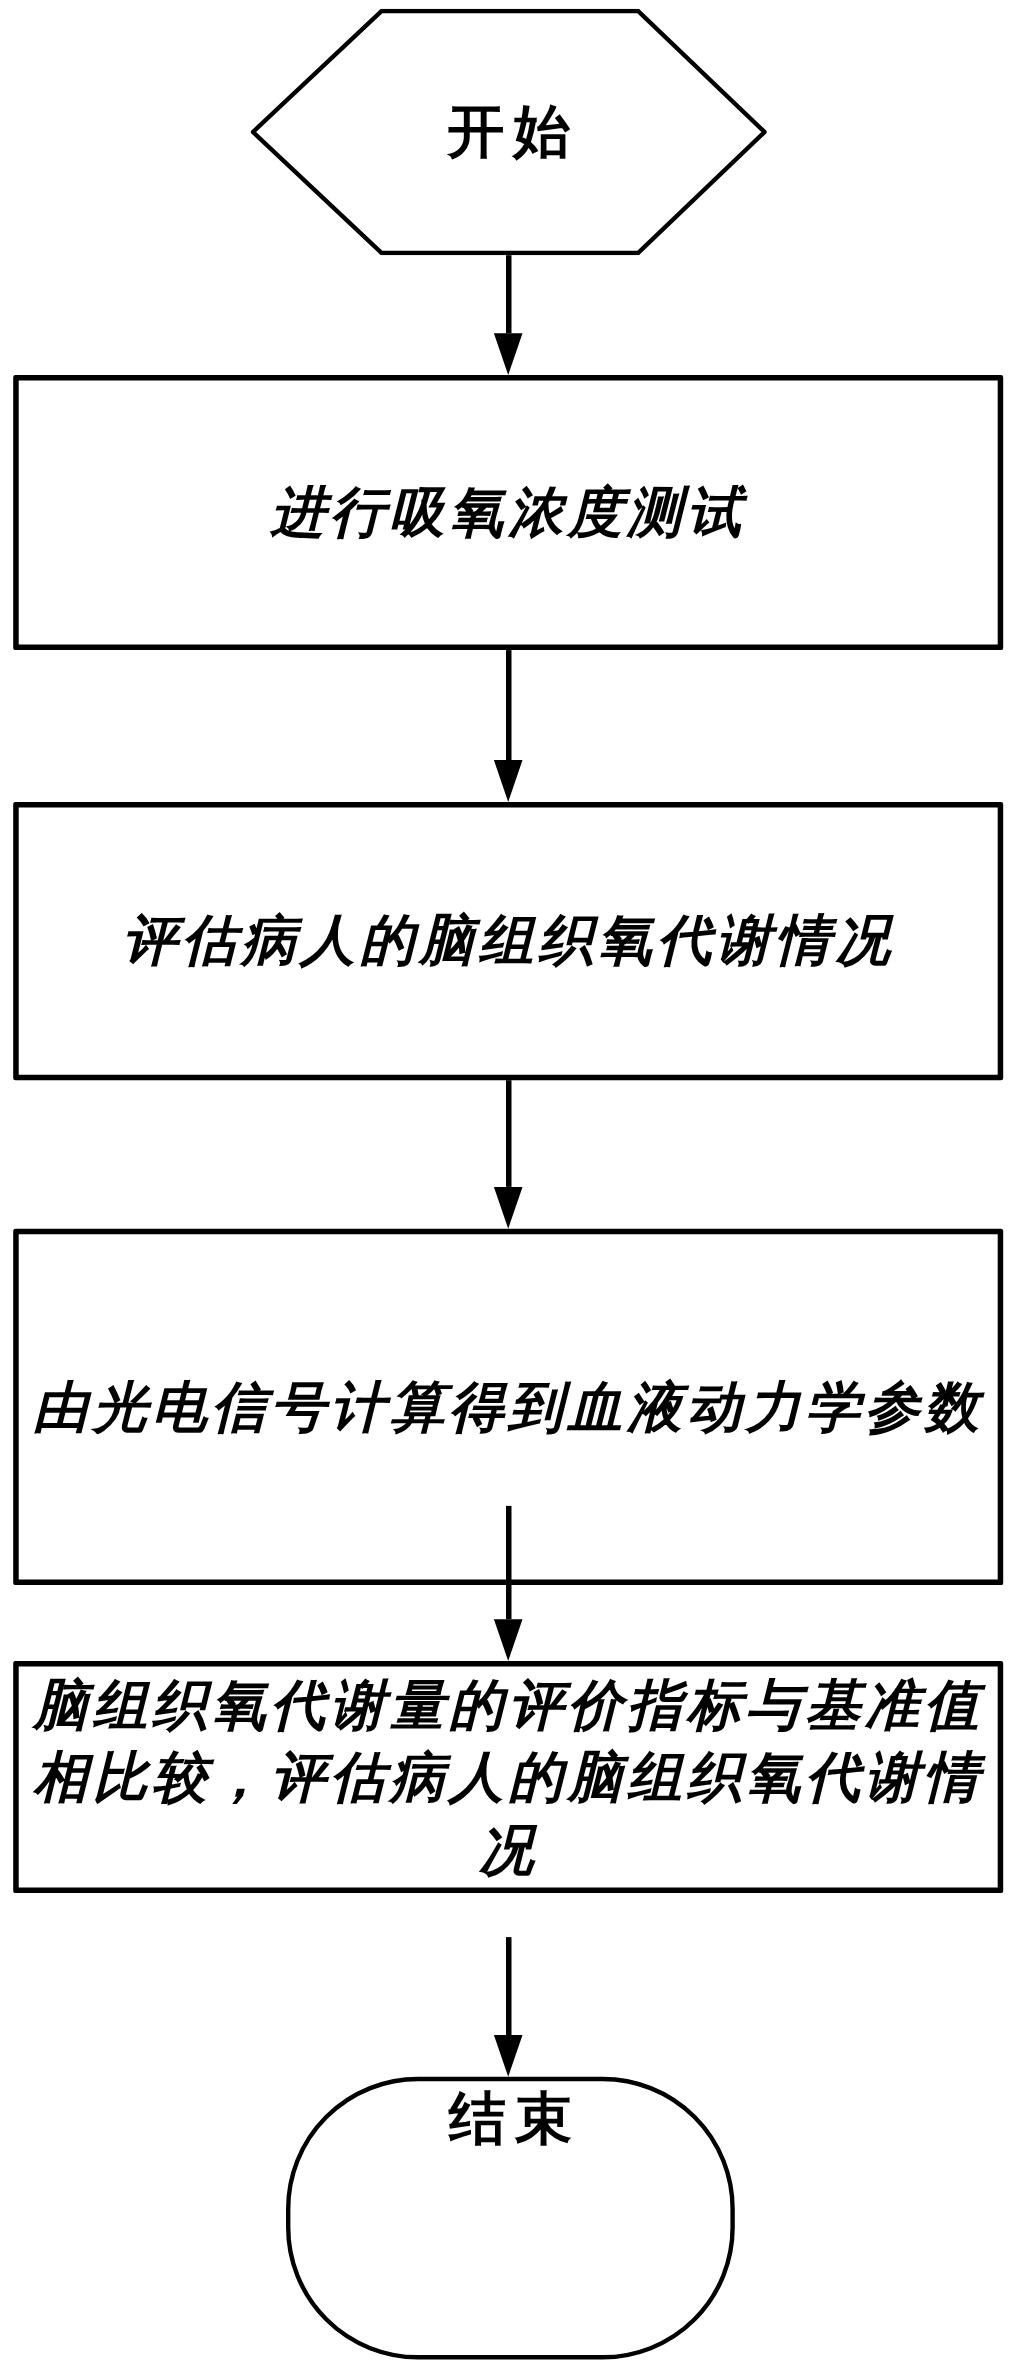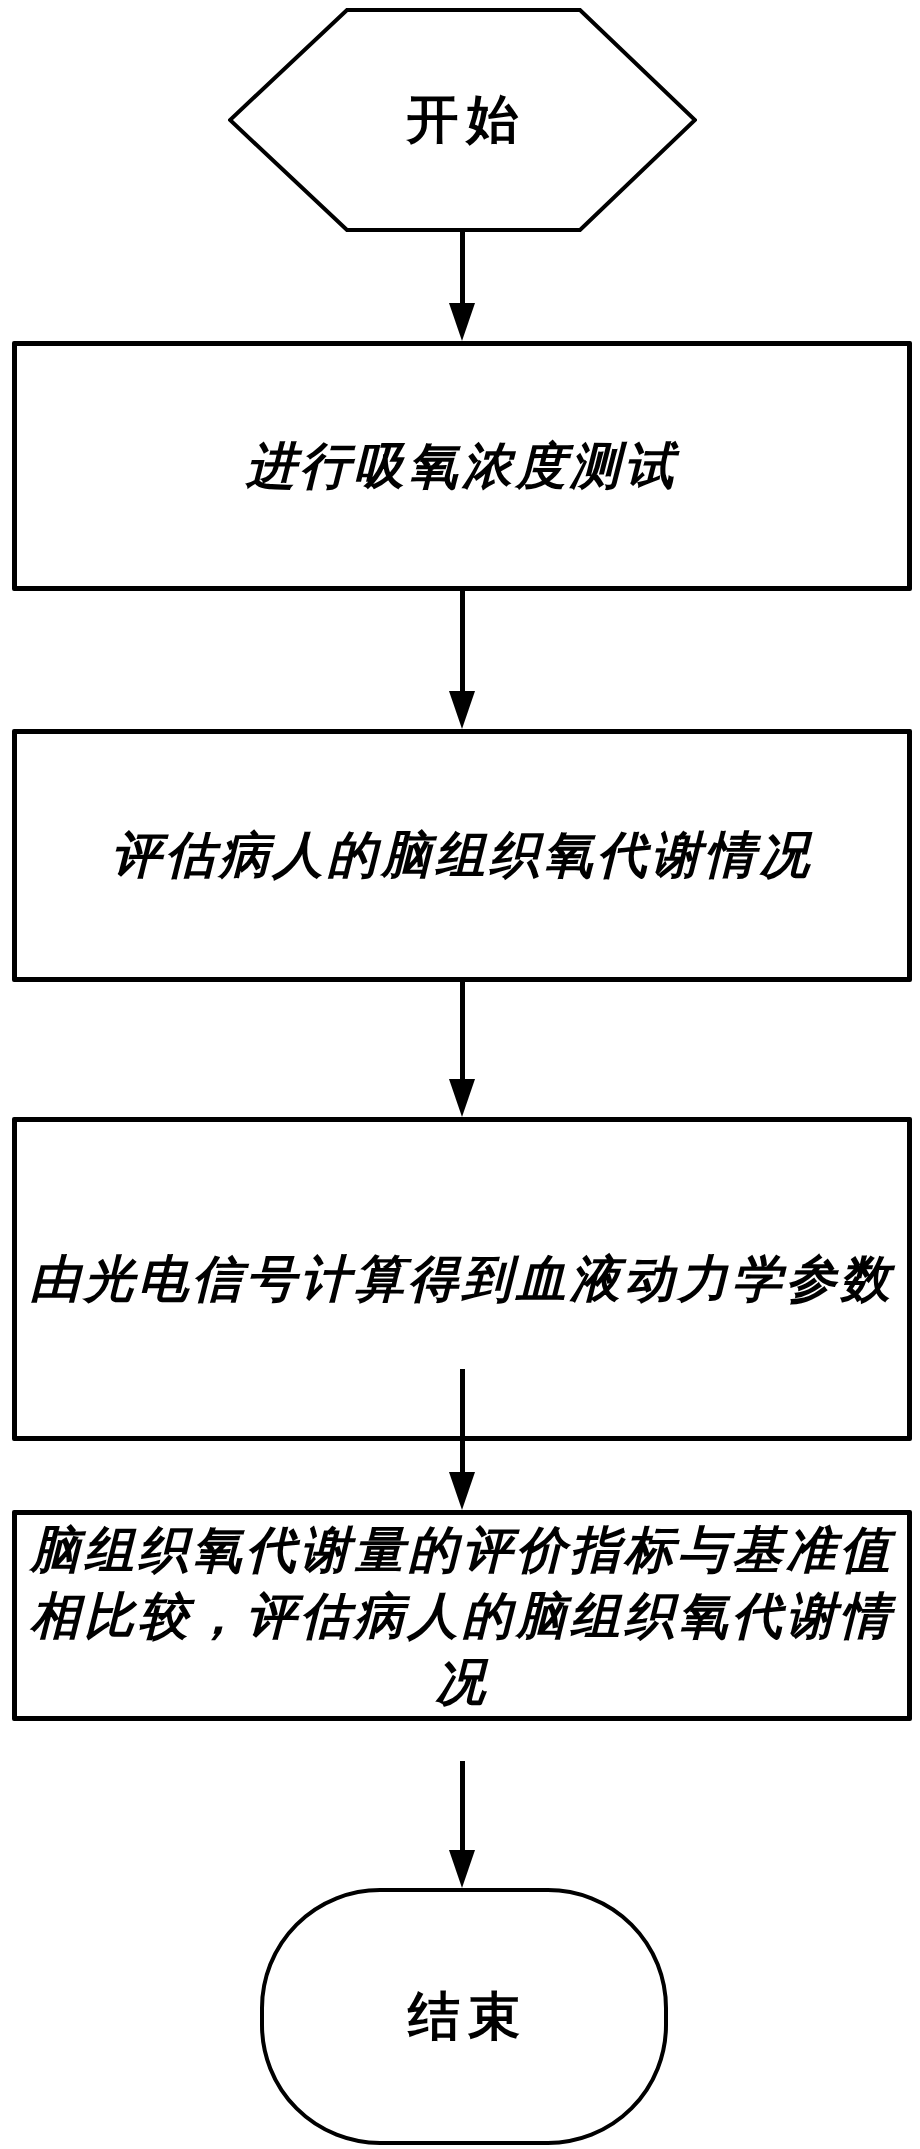--- a/index.html
+++ b/index.html
@@ -43,21 +43,21 @@
   .proc-2 { top: 729px;  height: 253px; }
   .proc-3 { top: 1117px; height: 324px; }
   .proc-4 { top: 1510px; height: 211px; line-height: 66px; padding: 0 10px; }
   .single-line { white-space: nowrap; }
 
   .terminator {
     left: 260px; top: 1888px; width: 408px; height: 257px;
     border: 4px solid #000;
     border-radius: 120px;
     background: #fff;
-    display: flex; align-items: center; justify-content: center;
+    display: flex; align-items: flex-start; justify-content: center;
   }
 
   .terminal-label {
     font-weight: bold;
     font-size: 52px;
     letter-spacing: 8px;
     text-indent: 8px; 
   }
 
   

